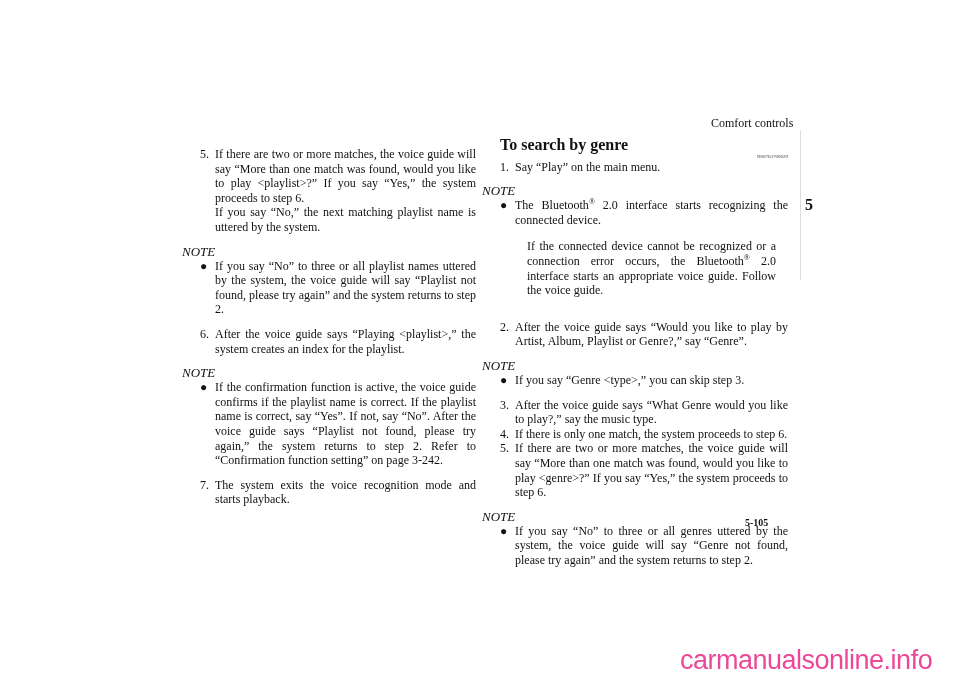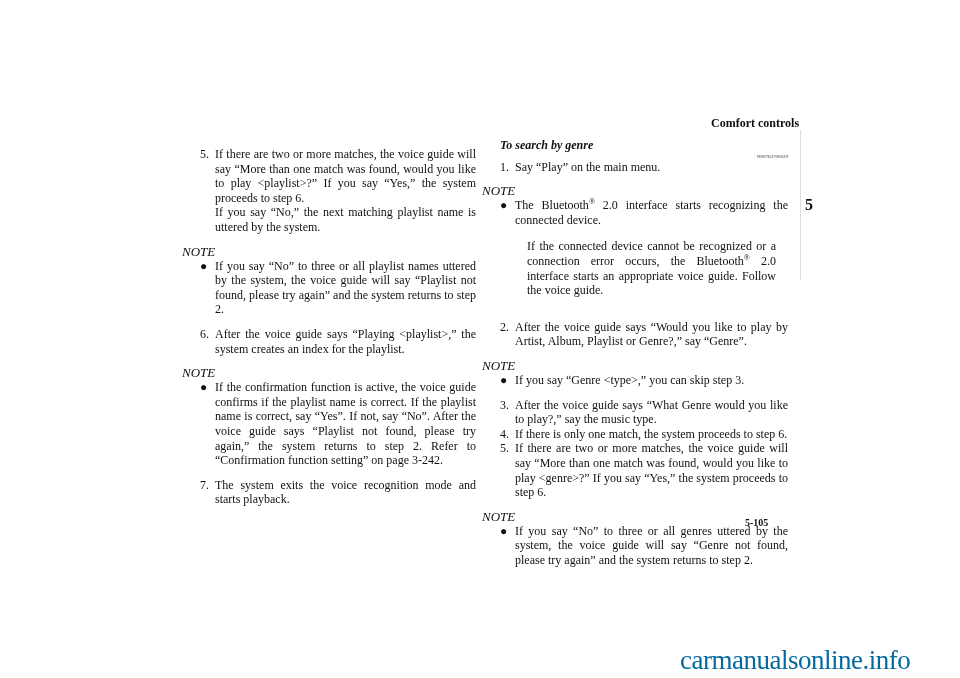--- a/index.html
+++ b/index.html
@@ -2,48 +2,48 @@
 <html><head>
   <meta charset="utf-8">
   <style>
     html, body { margin: 0; padding: 0; }
     body {
       width: 960px; height: 678px; background: #ffffff; position: relative; overflow: hidden;
       font-family: "Liberation Serif", "DejaVu Serif", serif; color: #111;
     }
     .page { position: absolute; left: 0; top: 0; width: 960px; height: 678px; }
     .header-title {
-      position: absolute; left: 711px; top: 116px; font-size: 12px; font-weight: bold;
+      position: absolute; left: 711px; top: 116px; font-size: 12px; font-weight: normal;
     }
     .col { position: absolute; font-size: 12px; line-height: 14.6px; text-align: justify; }
     .col-left { left: 200px; top: 147px; width: 276px; }
     .col-right { left: 500px; top: 138px; width: 288px; }
     .step { position: relative; padding-left: 15px; margin: 0; }
     .step .num { position: absolute; left: 0; top: 0; }
     .step p { margin: 0; }
     .note-label { font-size: 13px; margin: 10px 0 0 -18px; line-height: 14px; font-style: italic; }
     .bullet { position: relative; padding-left: 15px; margin: 0; }
     .bullet .dot { position: absolute; left: 0; top: 0; font-size: 12px; }
     .gap { height: 10px; }
-    .section-title { font-style: italic; font-weight: bold; font-size: 12px; margin: 0 0 1px -15px; }
+    .section-title { font-weight: bold; font-size: 16px; margin: 0 0 1px -15px; }
     .ref-code { font-size: 5px; text-align: right; margin-right: 0; color: #333; line-height: 6px; }
     sup { font-size: 8px; line-height: 0; }
     .chapter-tab {
       position: absolute; left: 800px; top: 130px; width: 30px; height: 150px;
       border-left: 1px solid #ddd;
     }
     .chapter-num {
       position: absolute; left: 805px; top: 196px; font-size: 16px; font-weight: bold;
     }
     .page-number {
       position: absolute; left: 745px; top: 517px; font-size: 10px; font-weight: bold;
     }
     .watermark {
-      position: absolute; left: 680px; top: 645px; font-family: Liberation Serif, serif;
-      font-size: 27px; color: #0369a1; letter-spacing: -0.5px;
+      position: absolute; left: 680px; top: 645px; font-family: Liberation Sans, sans-serif;
+      font-size: 27px; color: #ec4899; letter-spacing: -0.5px;
     }
   </style>
 </head>
 <body>
 
 <div class="page">
 
   <div class="header-title">Comfort controls</div>
 
   <div class="chapter-tab"></div>

